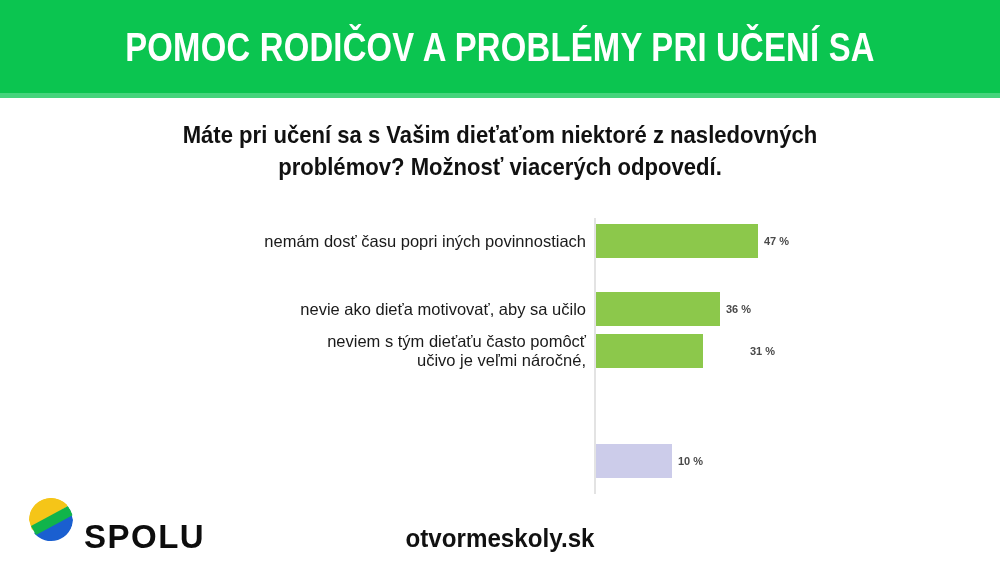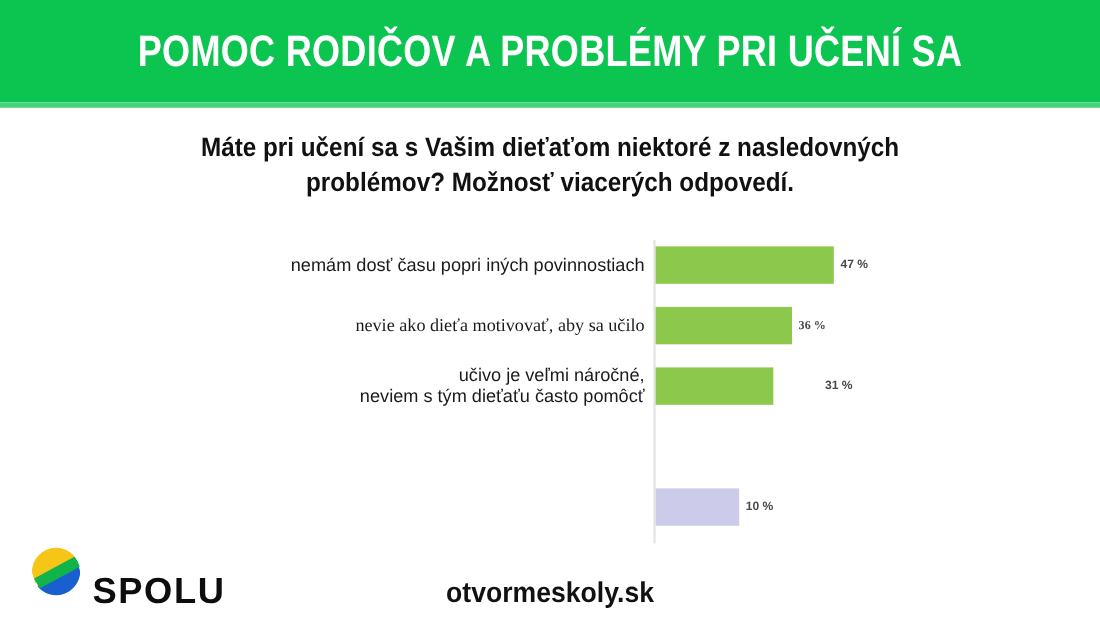--- a/index.html
+++ b/index.html
@@ -177,35 +177,35 @@
   <div class="chart-row" style="top:18px;">
     <div class="row-label">
       <span>
         <span class="lbl-line">nemám dosť času popri iných povinnostiach</span>
       </span>
     </div>
     <div class="bar green" style="width:162px;"></div>
     <div class="bar-value" style="left:764px;">47 %</div>
   </div>
 
-  <div class="chart-row" style="top:73px;font-family:Liberation Serif, serif;">
+  <div class="chart-row" style="top:86px;">
     <div class="row-label">
       <span>
         <span class="lbl-line">nevie ako dieťa motivovať, aby sa učilo</span>
       </span>
     </div>
     <div class="bar green" style="width:124px;"></div>
     <div class="bar-value" style="left:726px;">36 %</div>
   </div>
 
   <div class="chart-row" style="top:128px;">
     <div class="row-label">
       <span>
+        <span class="lbl-line">neviem s tým dieťaťu často pomôcť</span>
         <span class="lbl-line">učivo je veľmi náročné,</span>
-        <span class="lbl-line">neviem s tým dieťaťu často pomôcť</span>
       </span>
     </div>
     <div class="bar green" style="width:107px;"></div>
     <div class="bar-value" style="left:750px;">31 %</div>
   </div>
 
 
   <div class="chart-row" style="top:238px;">
     <div class="bar lav" style="width:76px;"></div>
     <div class="bar-value" style="left:678px;">10 %</div>

